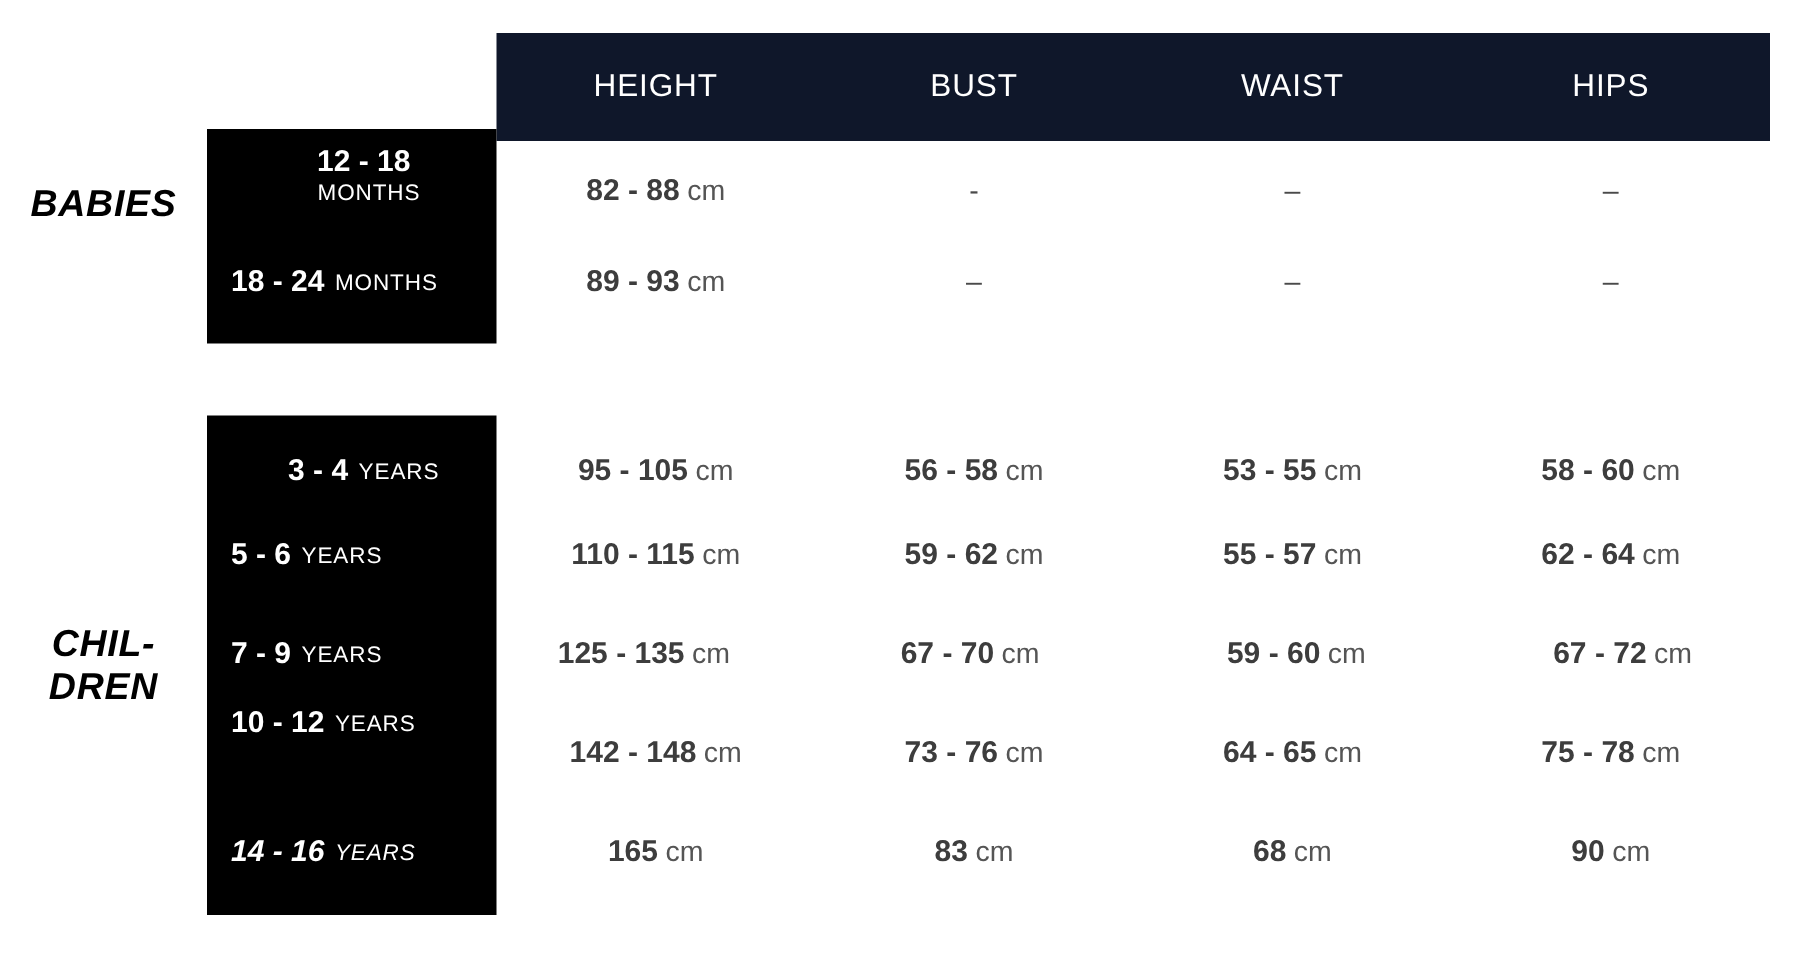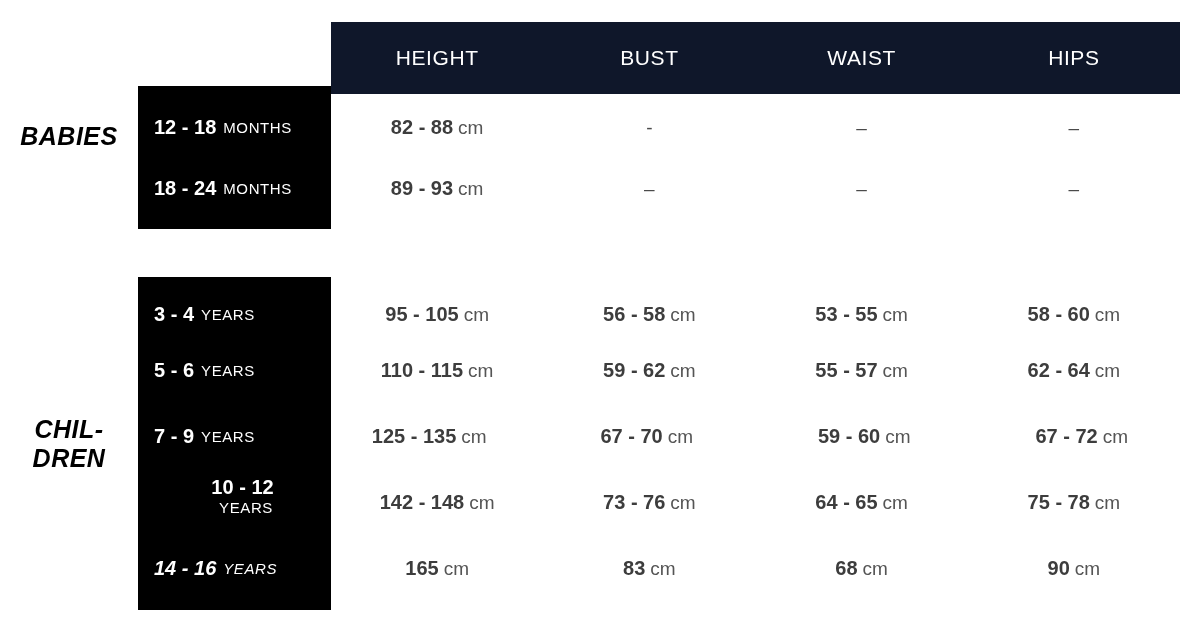--- a/index.html
+++ b/index.html
@@ -124,21 +124,21 @@
 <div class="header-band">
   <div class="header-cell">HEIGHT</div>
   <div class="header-cell">BUST</div>
   <div class="header-cell">WAIST</div>
   <div class="header-cell">HIPS</div>
 </div>
 
 <div class="group-label babies">BABIES</div>
 <div class="age-block babies"></div>
 
-<div class="age-row" style="top:97px;">
+<div class="age-row" style="top:97px;flex-direction:column;">
   <span class="age-num">12 - 18</span>
   <span class="age-unit">MONTHS</span>
 </div>
 <div class="data-row" style="top:97px;">
   <div class="data-cell">
     <span class="val">82 - 88</span><span class="unit">cm</span>
   </div>
   <div class="data-cell">
     <span class="dash">-</span>
   </div>
@@ -168,21 +168,21 @@
     <span class="dash">–</span>
   </div>
 </div>
 
 <div class="group-label children">
   <div>CHIL-</div>
   <div>DREN</div>
 </div>
 <div class="age-block children"></div>
 
-<div class="age-row" style="top:284px;">
+<div class="age-row" style="top:284px;justify-content:center;">
   <span class="age-num">3 - 4</span>
   <span class="age-unit">YEARS</span>
 </div>
 <div class="data-row" style="top:284px;">
   <div class="data-cell">
     <span class="val">95 - 105</span><span class="unit">cm</span>
   </div>
   <div class="data-cell">
     <span class="val">56 - 58</span><span class="unit">cm</span>
   </div>
@@ -225,21 +225,21 @@
     <span class="val">67 - 70</span><span class="unit">cm</span>
   </div>
   <div class="data-cell">
     <span class="val">59 - 60</span><span class="unit">cm</span>
   </div>
   <div class="data-cell">
     <span class="val">67 - 72</span><span class="unit">cm</span>
   </div>
 </div>
 
-<div class="age-row" style="top:476px;flex-direction:column;">
+<div class="age-row" style="top:452px;">
   <span class="age-num">10 - 12</span>
   <span class="age-unit">YEARS</span>
 </div>
 <div class="data-row" style="top:472px;">
   <div class="data-cell">
     <span class="val">142 - 148</span><span class="unit">cm</span>
   </div>
   <div class="data-cell">
     <span class="val">73 - 76</span><span class="unit">cm</span>
   </div>

